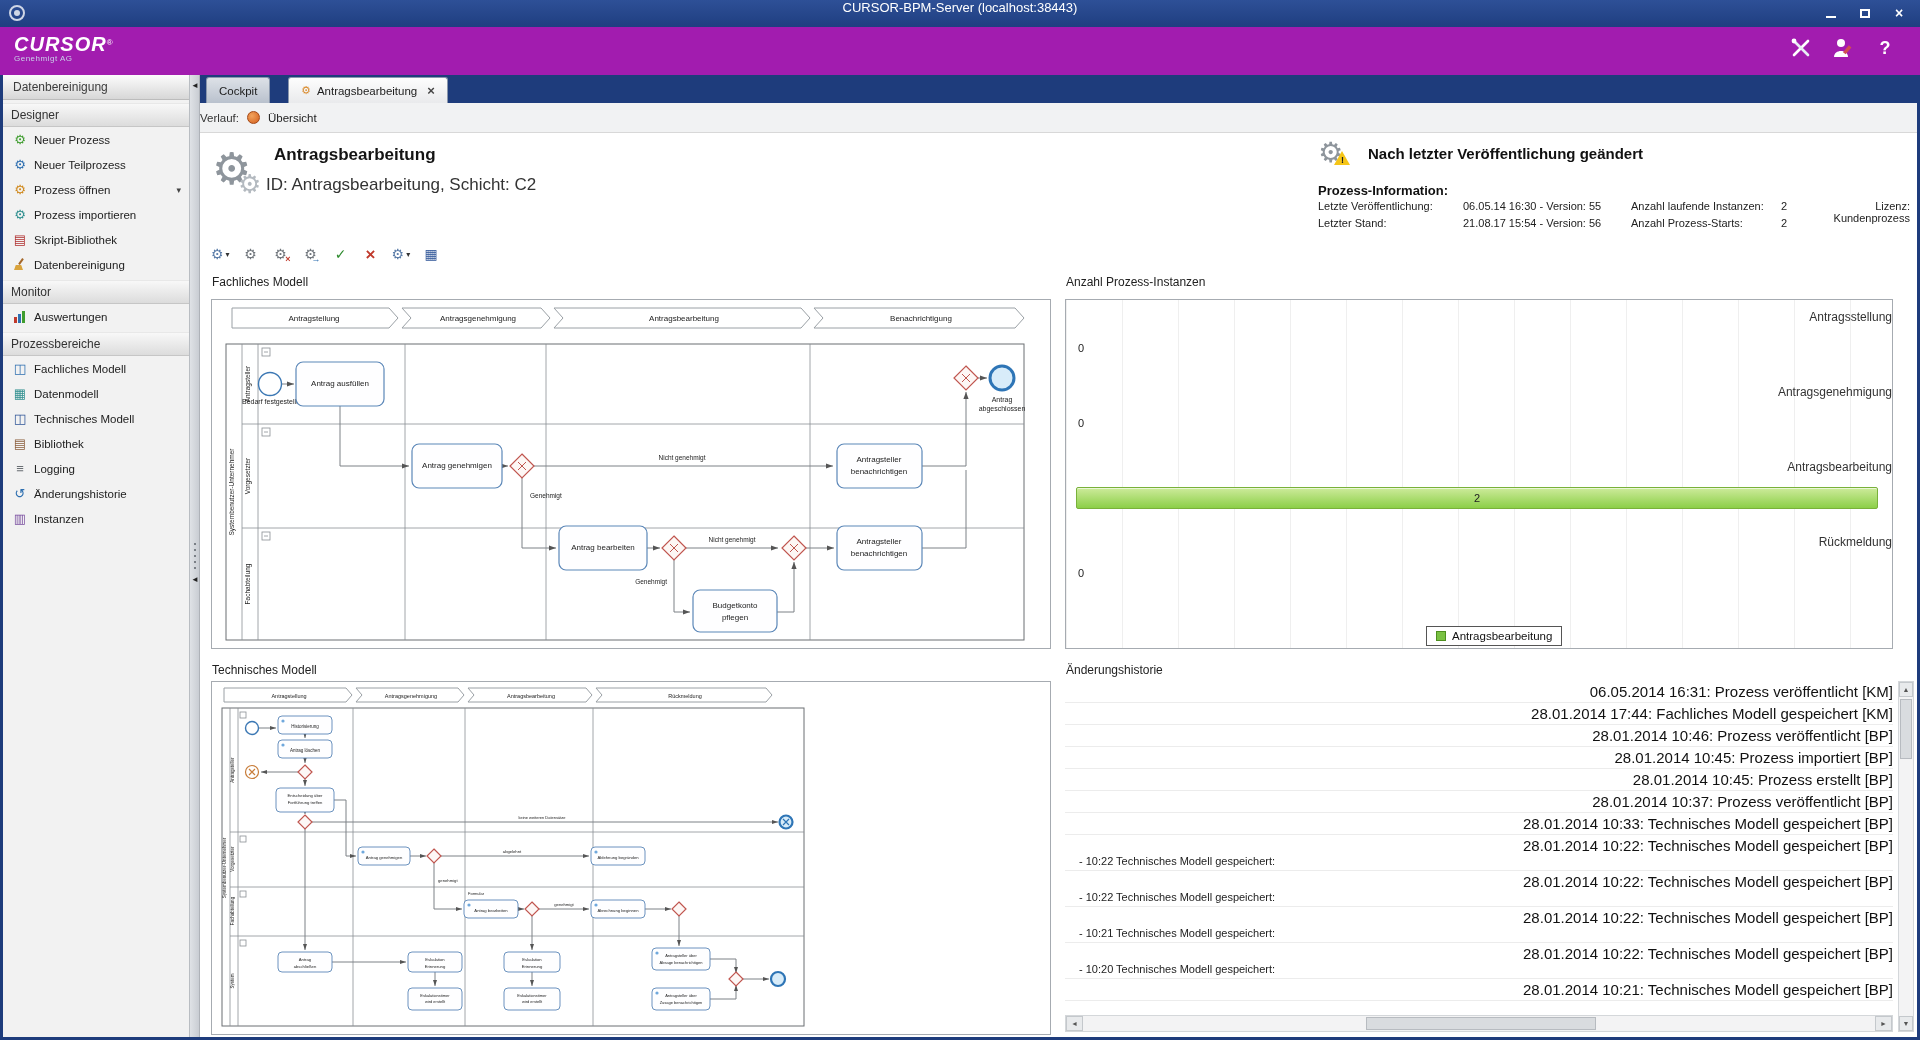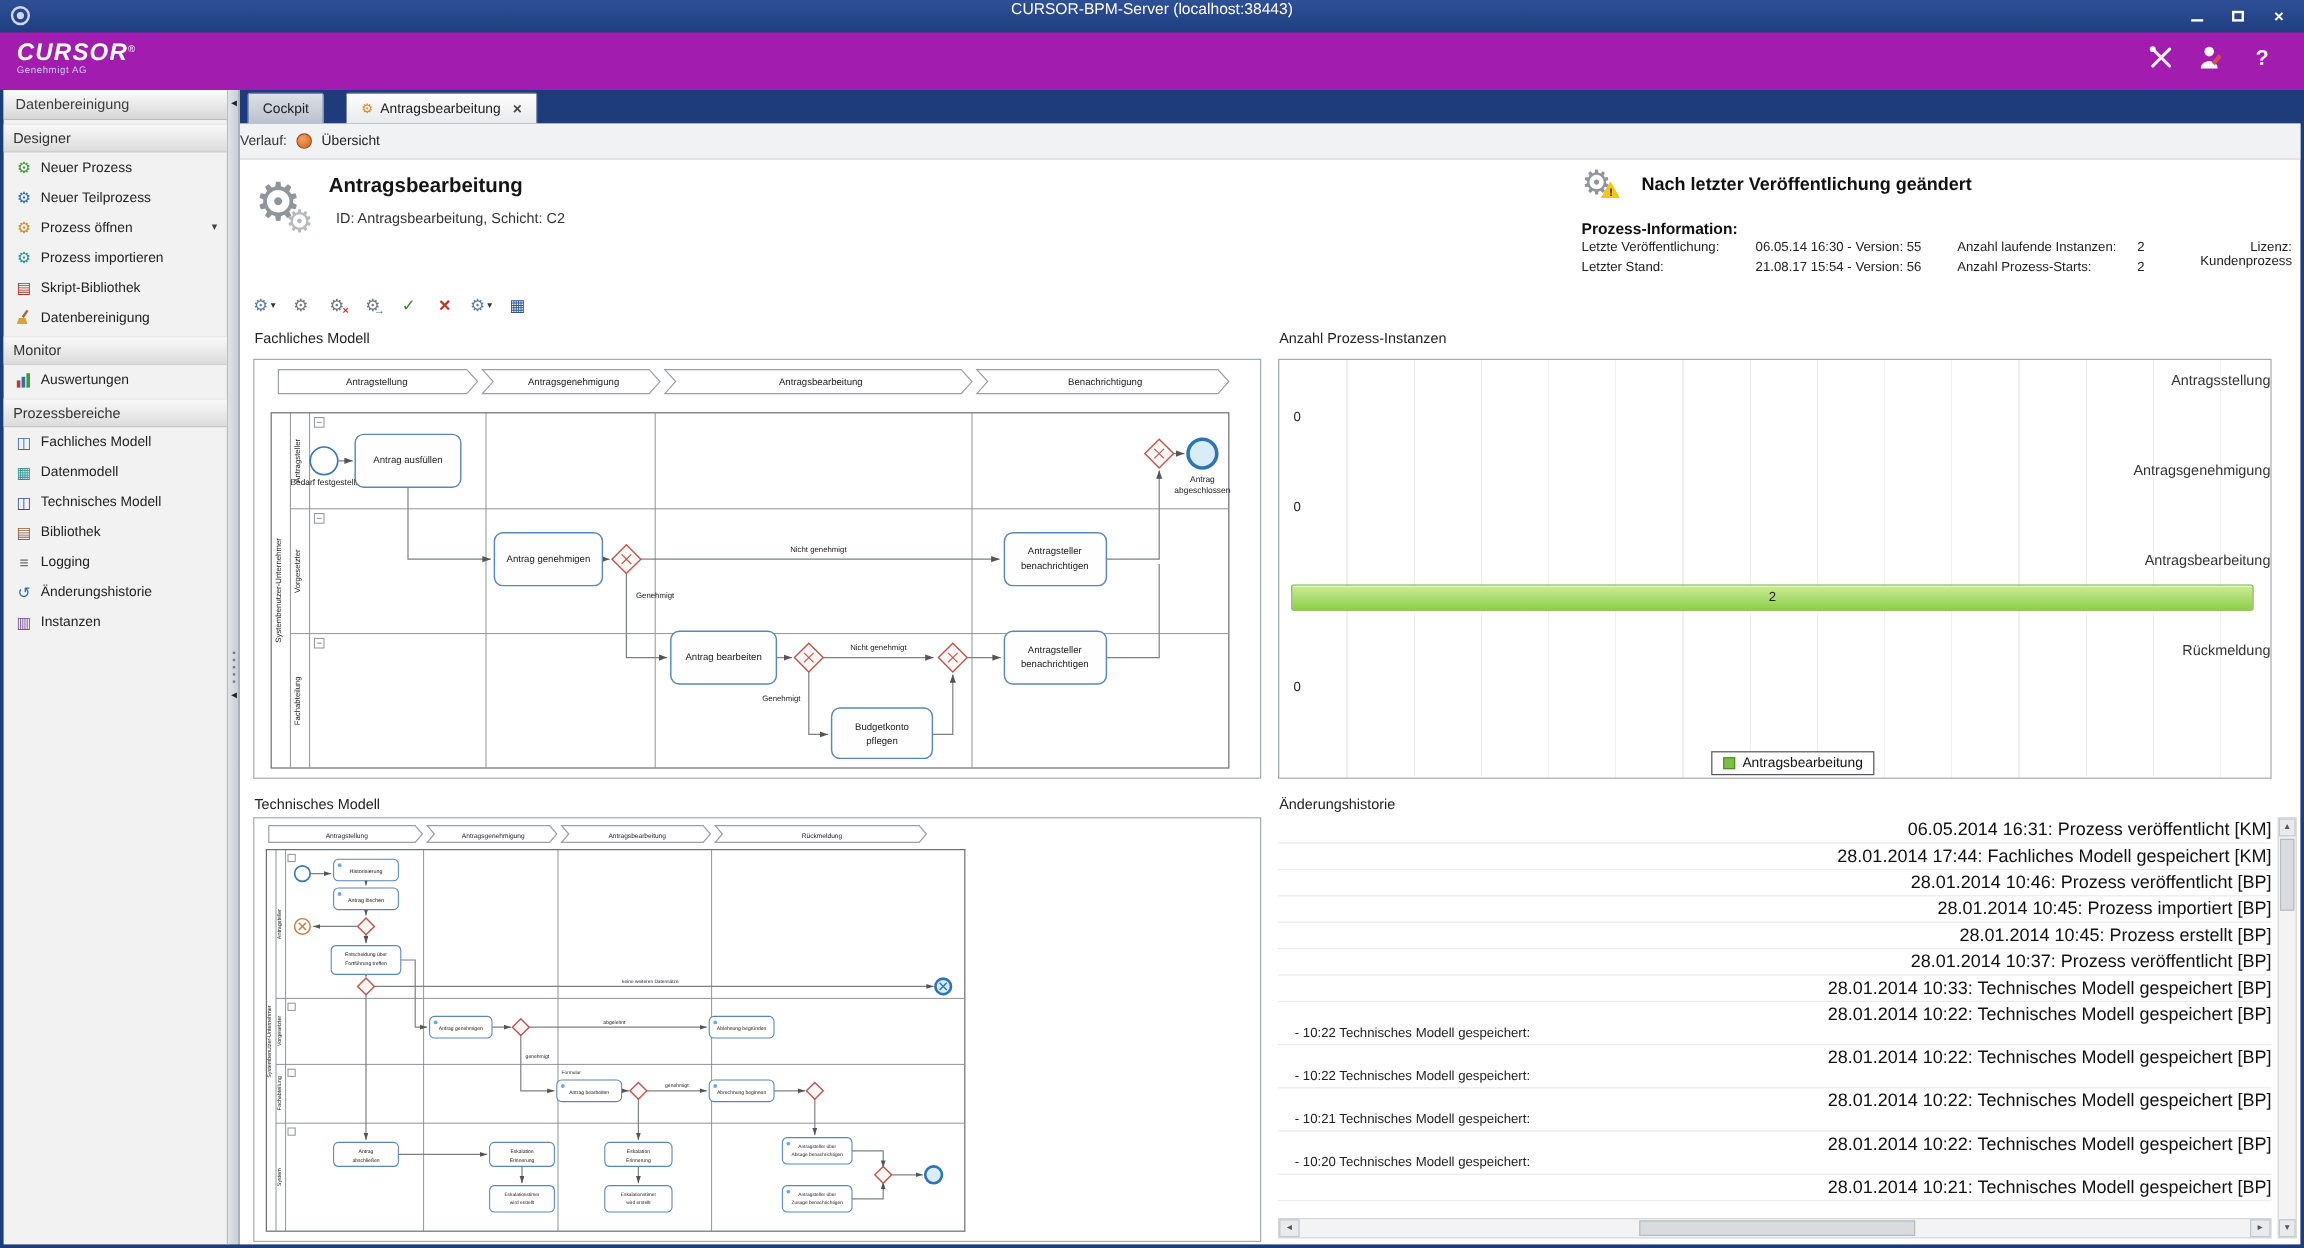--- a/index.html
+++ b/index.html
@@ -76,21 +76,21 @@
     border-bottom:1px solid #d8d8d8; display:flex; align-items:center; gap:8px; }
   .crumb-label { font-size:11.5px; color:#333; }
   .crumb-icon { width:13px; height:13px; border-radius:50%; background:radial-gradient(circle at 35% 35%,#f2a35c,#d35f1e); border:1px solid #a34715; }
   .crumb-item { font-size:11.5px; color:#222; }
 
   
   .hdr-gears { position:absolute; left:12px; top:42px; width:58px; height:58px; }
   .hdr-gear-big { position:absolute; left:0; top:2px; font-size:44px; color:#8e959c; line-height:1; }
   .hdr-gear-small { position:absolute; left:26px; top:26px; font-size:26px; color:#b4bac0; line-height:1; }
   .page-title { position:absolute; left:74px; top:42px; font-size:17px; font-weight:bold; color:#141414; }
-  .page-sub { position:absolute; left:80px; top:72px; font-size:12px; color:#333;text-align:right; }
+  .page-sub { position:absolute; left:66px; top:72px; font-size:17px; color:#333;text-align:right; }
 
   .status { position:absolute; left:1118px; top:36px; width:592px; }
   .st-icon { position:absolute; left:0; top:0; width:40px; height:36px; }
   .st-gear { position:absolute; left:0; top:0; font-size:28px; color:#8e959c; line-height:1; }
   .st-warn { position:absolute; left:16px; top:12px; width:0; height:0;
     border-left:8px solid transparent; border-right:8px solid transparent; border-bottom:14px solid #f5c518; }
   .st-excl { position:absolute; left:23px; top:16px; font-size:9px; font-weight:bold; color:#222; }
   .st-title { position:absolute; left:50px; top:6px; font-size:15px; font-weight:bold; color:#111; }
   .st-info { position:absolute; left:0; top:44px; font-size:13px; font-weight:bold; color:#111; }
   .st-row { position:absolute; left:0; font-size:11px; color:#222; display:flex; width:592px; }

